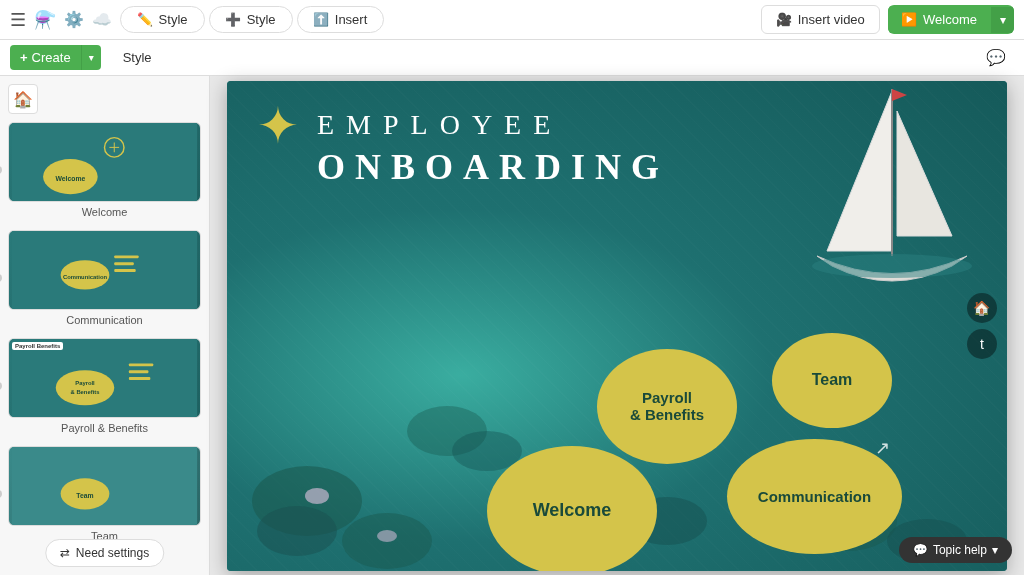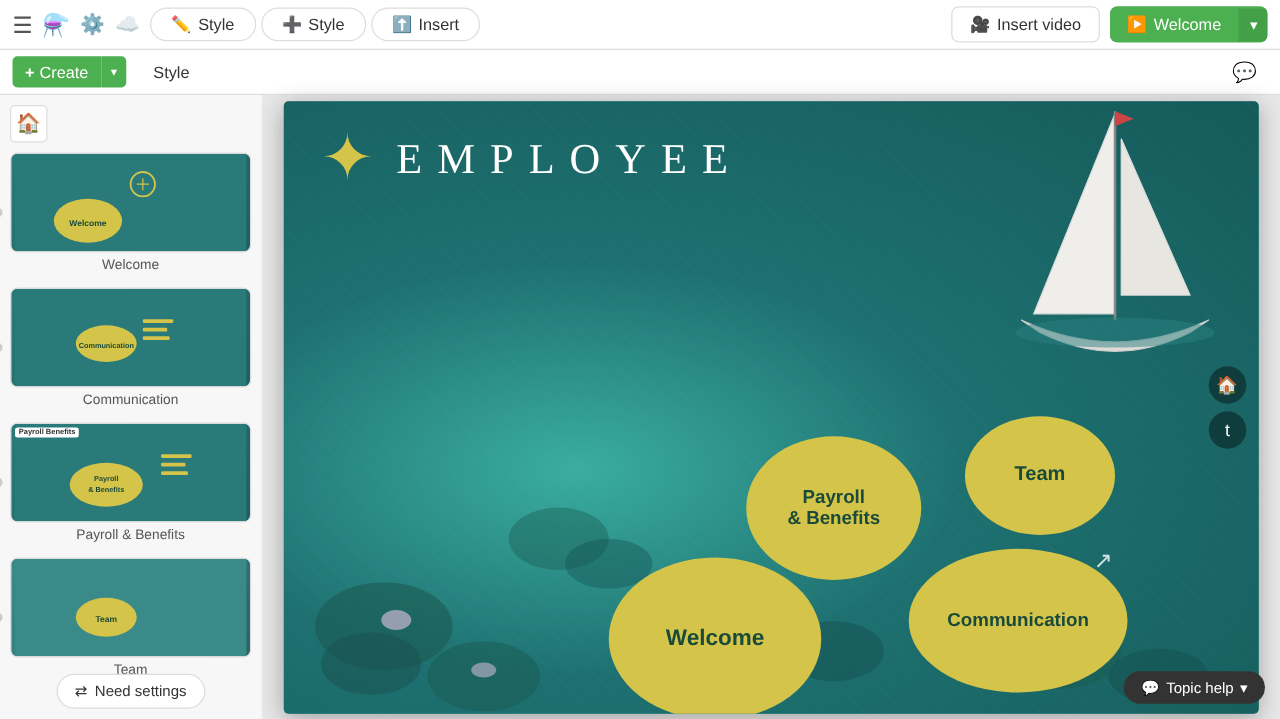--- a/index.html
+++ b/index.html
@@ -130,21 +130,21 @@
     }
     .water-pattern {
       position: absolute; inset: 0; opacity: 0.15;
       background: repeating-linear-gradient(45deg, transparent, transparent 10px, rgba(255,255,255,0.1) 10px, rgba(255,255,255,0.1) 11px);
     }
     .slide-star {
       position: absolute; top: 20px; left: 30px; color: #d4c44a; font-size: 50px; line-height: 1;
     }
     .slide-title-employee {
       position: absolute; top: 28px; left: 90px;
-      font-size: 34px; font-weight: 300; letter-spacing: 12px; color: #fff;
+      font-size: 28px; font-weight: 300; letter-spacing: 12px; color: #fff;
       font-family: Georgia, serif;
     }
     .slide-title-onboarding {
       position: absolute; top: 65px; left: 90px;
       font-size: 36px; font-weight: 900; letter-spacing: 10px; color: #fff;
       font-family: Georgia, serif;
     }
 
     
     .oval-bubble {
@@ -331,20 +331,21 @@
 
         <ellipse cx="630" cy="433" rx="10" ry="6" fill="#c8b8d0" opacity="0.6"></ellipse>
 
         <ellipse cx="220" cy="350" rx="40" ry="25" fill="#1a5a50" opacity="0.4"></ellipse>
         <ellipse cx="260" cy="370" rx="35" ry="20" fill="#155050" opacity="0.4"></ellipse>
       </svg>
 
       <div class="slide-star">✦</div>
 
       <div class="slide-title-employee">EMPLOYEE</div>
+      <div class="slide-title-onboarding">ONBOARDING</div>
 
       <svg style="position:absolute;top:0;right:30px;width:170px;height:220px;" viewBox="0 0 170 220">
 
         <polygon points="85,10 85,170 20,170" fill="#f0eeea" stroke="#ddd" stroke-width="1"></polygon>
 
         <polygon points="90,30 90,155 145,155" fill="#e8e6e0" stroke="#ddd" stroke-width="1"></polygon>
 
         <line x1="85" y1="8" x2="85" y2="175" stroke="#888" stroke-width="2"></line>
 
         <path d="M10,175 Q85,210 160,175 L145,185 Q85,215 25,185 Z" fill="#e0ddd8" stroke="#ccc" stroke-width="1"></path>

